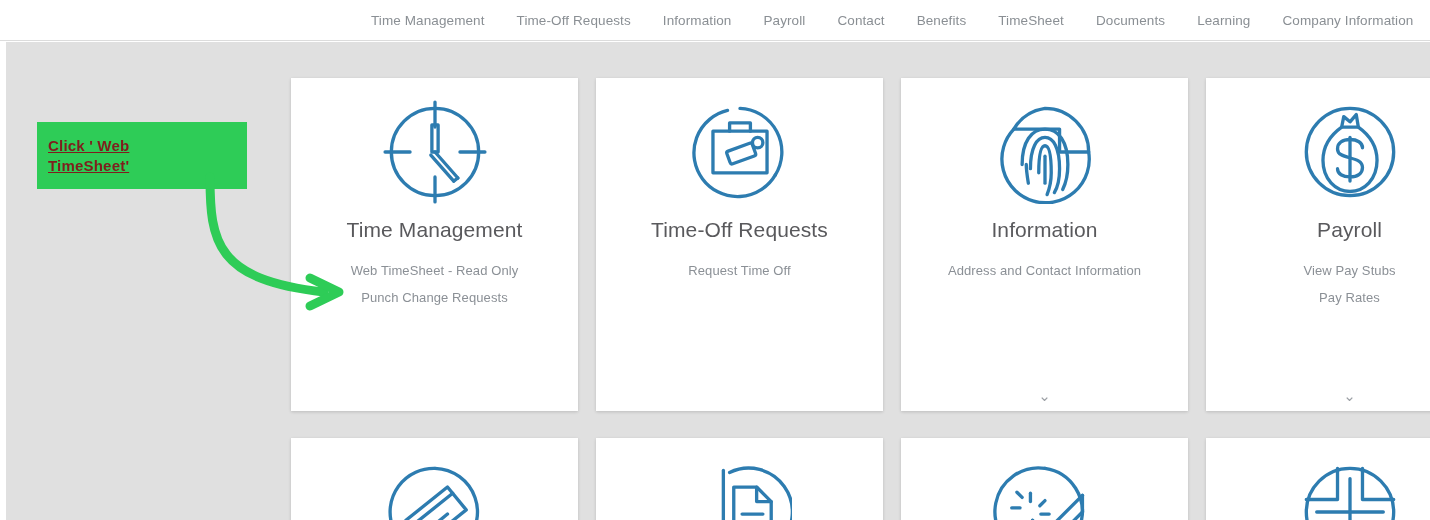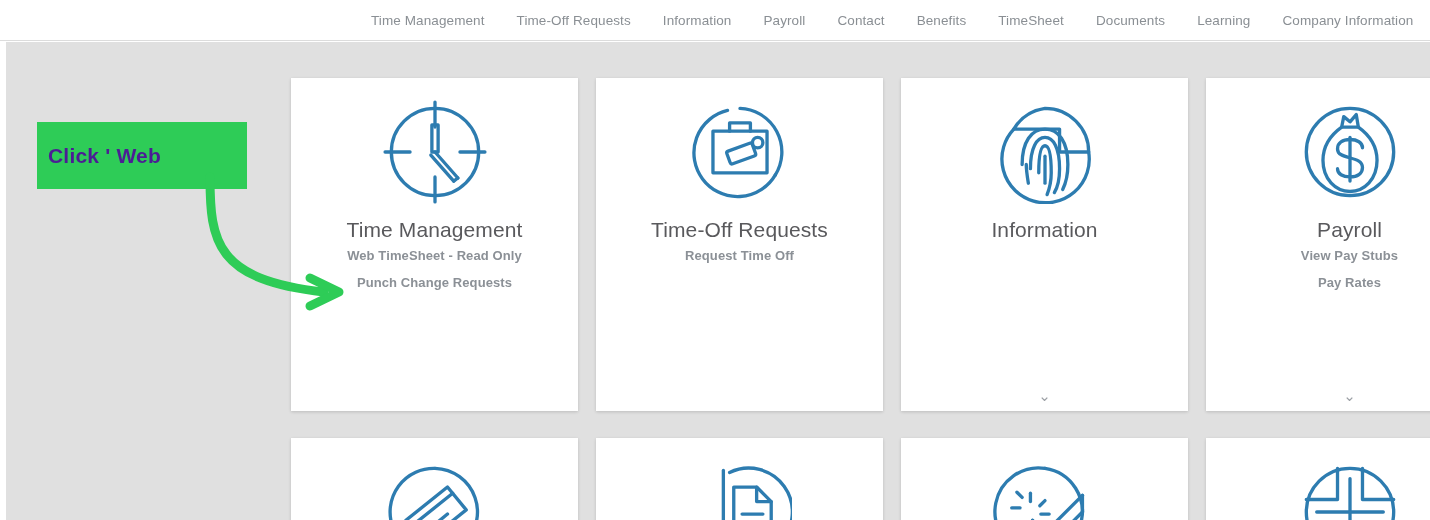--- a/index.html
+++ b/index.html
@@ -42,40 +42,40 @@
     background: #ffffff;
     box-shadow: 0 1px 3px rgba(0,0,0,.16);
     display: flex; flex-direction: column; align-items: center;
     padding-top: 22px; position: relative; cursor: pointer;
   }
   .card-icon { width: 104px; height: 104px; display: block; }
   .card-title {
     margin-top: 14px; font-size: 21px; color: #59595c; font-weight: 400;
     text-align: center; letter-spacing: .1px;
   }
-  .card-links { width: 100%; font-weight: bold; }
+  .card-links { margin-top: 15px; width: 100%; }
   .card-link {
     display: block; text-align: center; font-size: 13px; color: #8b9096;
     padding: 6px 0; letter-spacing: .1px; cursor: pointer;
   }
   .chevron {
     position: absolute; left: 0; right: 0; bottom: 8px;
     text-align: center; color: #9b9fa4; font-size: 15px; line-height: 1;
     cursor: pointer;
   }
 
   
   #annotation {
     position: absolute; left: 31px; top: 80px; width: 210px; height: 67px;
     background: #2ecc57; display: flex; flex-direction: column;
     justify-content: center; padding-left: 11px;
   }
   #annotation .ann-line {
-    font-size: 21px; font-weight: bold; color: #4c1d95;
-    line-height: 1.3; letter-spacing: .2px;
+    font-size: 15px; font-weight: bold; color: #7f1d1d;
+    line-height: 1.3; letter-spacing: .2px; text-decoration: underline;
   }
   #arrow-svg {
     position: absolute; left: 200px; top: 130px;
     width: 160px; height: 150px; overflow: visible; pointer-events: none;
   }
 </style>
 </head>
 <body>
 
 <div id="app">
@@ -143,20 +143,21 @@
               <path d="M92 50 A42 42 0 1 1 20 28"></path>
               <path d="M28 62 C28 40 37 28 50 28 C63 28 72 40 72 62 C72 72 70 80 67 86"></path>
               <path d="M36 66 C36 46 42 36 50 36 C58 36 64 46 64 66 C64 76 62 84 59 89"></path>
               <path d="M44 70 C44 52 46 44 50 44 C54 44 56 52 56 70 C56 80 54 86 52 91"></path>
               <path d="M50 54 L50 80"></path>
               <path d="M34 80 C33 74 32 68 32 62"></path>
             </svg>
           </span>
           <div class="card-title">Information</div>
           <div class="card-links">
+            <div class="card-link">Address and Contact Information</div>
           </div>
           <div class="chevron">⌄</div>
         </div>
         <div class="card">
           <span>
             <svg class="card-icon" viewBox="0 0 100 100" fill="none" stroke="#2d7cb0" stroke-width="3.2" stroke-linecap="round" stroke-linejoin="round">
               <path d="M50 8 A42 42 0 1 1 50 92 A42 42 0 1 1 50 8 Z"></path>
               <path d="M42 26 C28 36 24 48 24 58 C24 76 36 88 50 88 C64 88 76 76 76 58 C76 48 72 36 58 26 Z"></path>
               <path d="M42 26 L44 16 L50 21 L56 14 L58 26"></path>
               <path d="M50 36 L50 78"></path>
@@ -229,20 +230,21 @@
               <path d="M18 50 L82 50"></path>
             </svg>
           </span>
           <div class="card-title"></div>
           <div class="card-links"></div>
         </div>
       </div>
 
     <div id="annotation">
       <div class="ann-line">Click ' Web</div>
+      <div class="ann-line">TimeSheet'</div>
     </div>
 
     <svg id="arrow-svg" viewBox="0 0 160 150">
       <path d="M 4 5 C 4 70, 10 108, 118 120" fill="none" stroke="#2ecc57" stroke-width="9" stroke-linecap="round"></path>
       <path d="M 104 106 L 133 120 L 104 134" fill="none" stroke="#2ecc57" stroke-width="9" stroke-linecap="round" stroke-linejoin="round"></path>
     </svg>
   </div>
 </div>
 
 </body></html>

